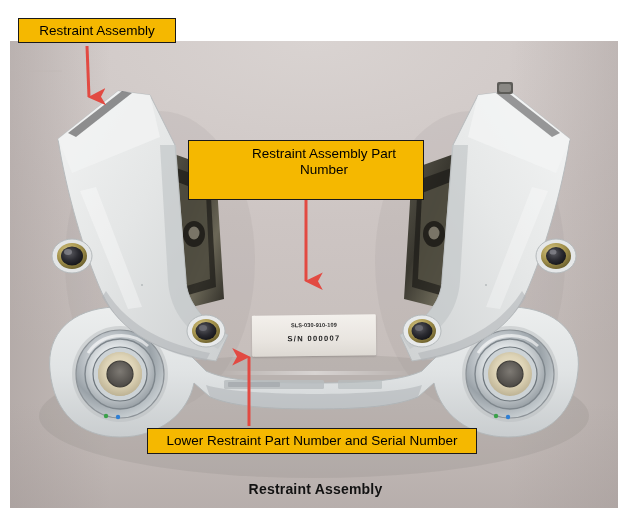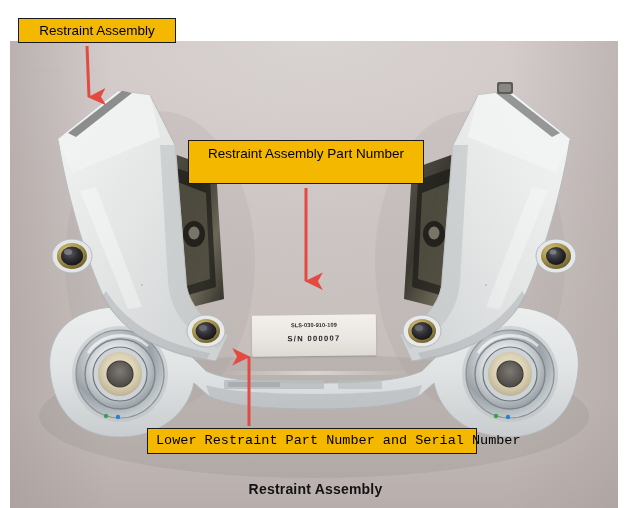--- a/index.html
+++ b/index.html
@@ -82,31 +82,31 @@
     left: 18px;
     top: 18px;
     width: 158px;
     height: 25px;
     padding-top: 4px;
   }
   #callout-partnum {
     left: 188px;
     top: 140px;
     width: 236px;
-    height: 44px;
+    height: 60px;
     padding-top: 5px;
     white-space: normal;
+    padding-left: 44px;
   }
   #callout-lower {
     left: 147px;
     top: 428px;
     width: 330px;
     height: 26px;
     padding-top: 4px;
-    font-family: Liberation Mono, monospace;
   }
 
   
   .arrows {
     position: absolute;
     left: 0; top: 0;
     width: 631px;
     height: 508px;
     pointer-events: none;
   }

